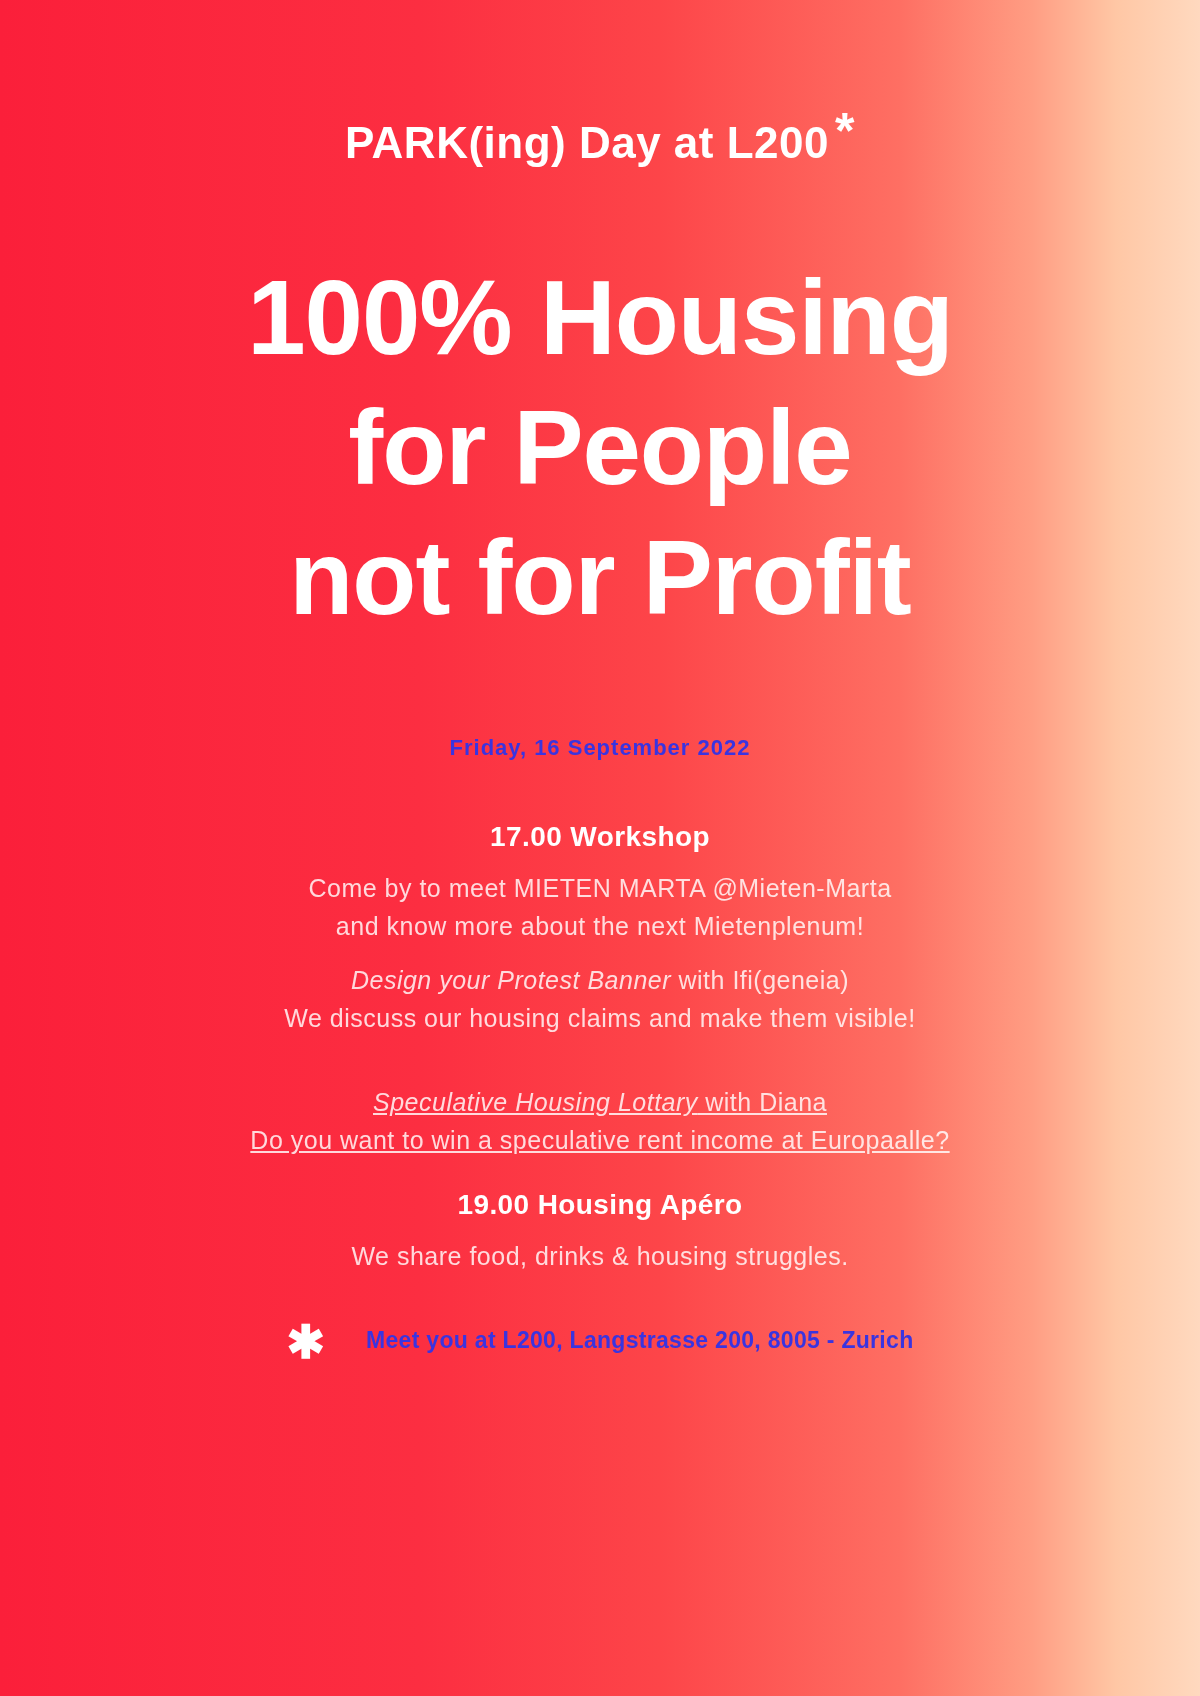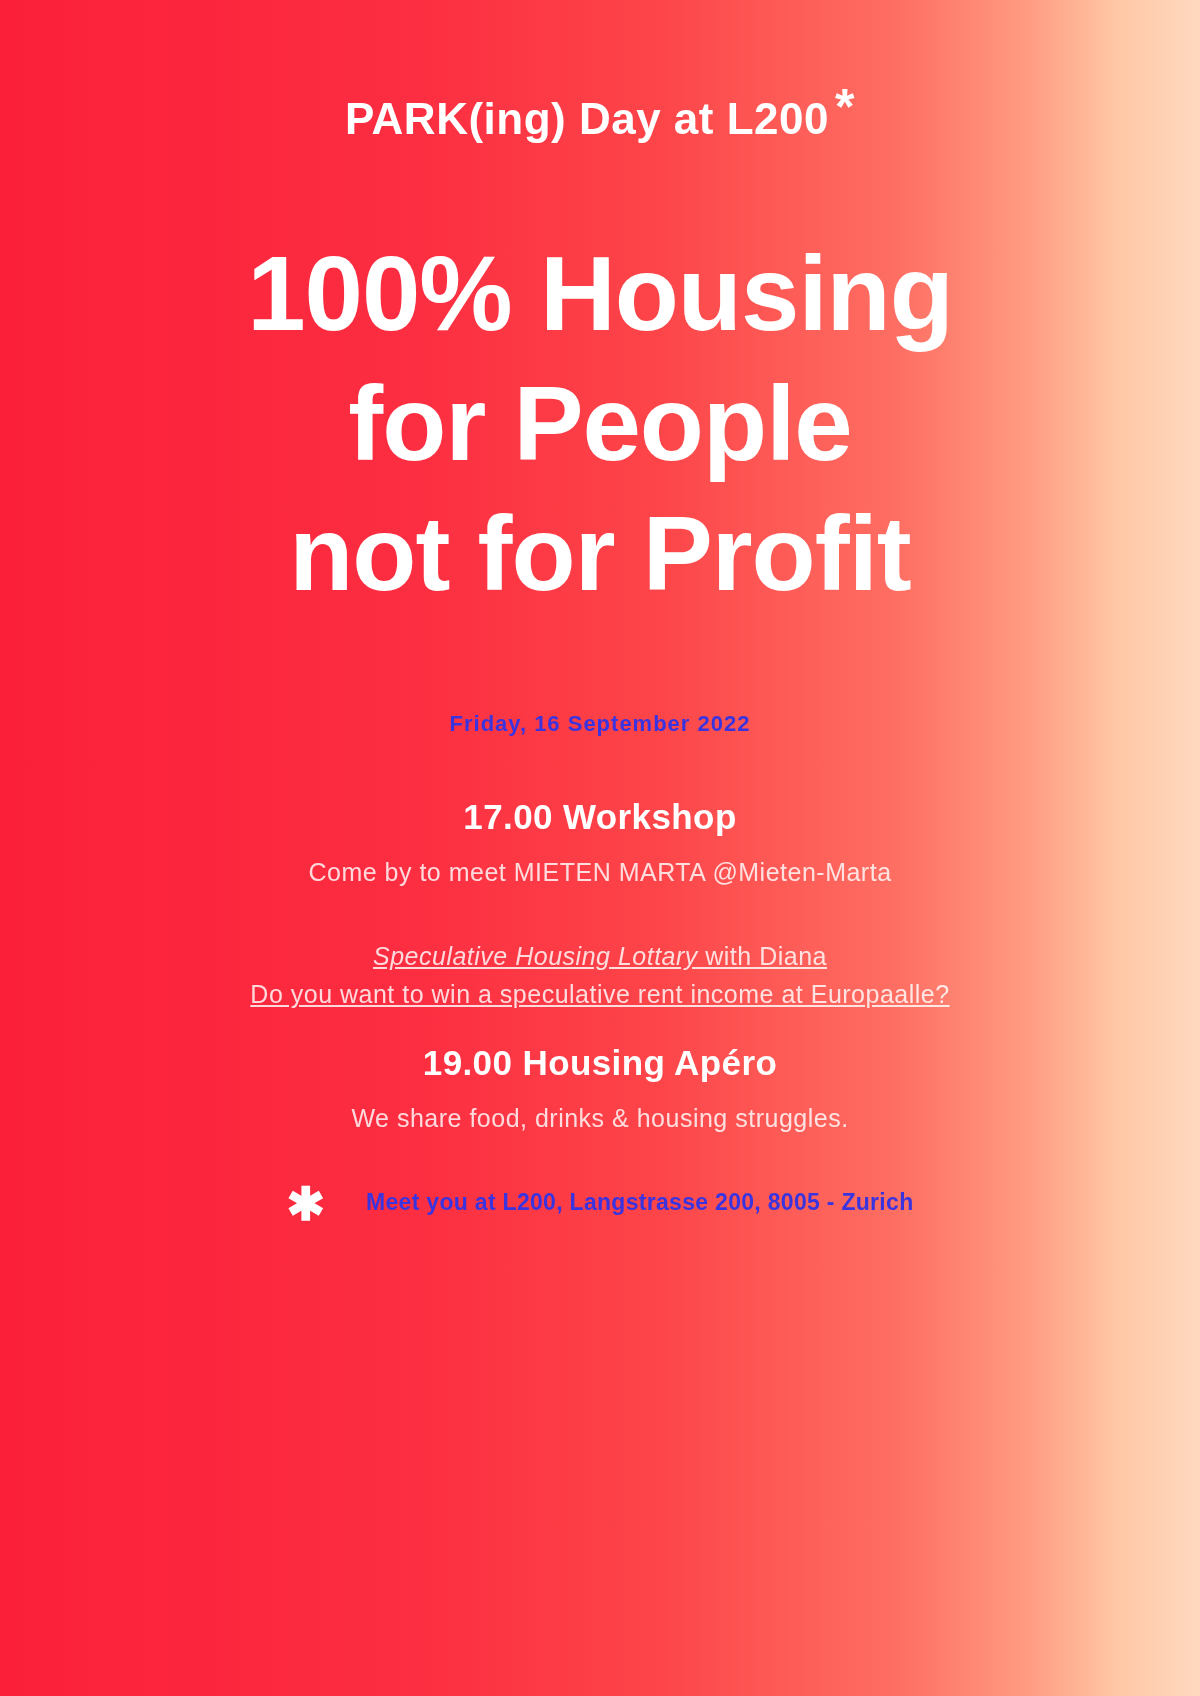--- a/index.html
+++ b/index.html
@@ -18,21 +18,21 @@
       #fd4549 55%,
       #fe6f63 75%,
       #ff9d83 86%,
       #ffc7a5 93%,
       #ffd9bf 100%);
     font-family: "Liberation Sans", sans-serif;
     text-align: center;
     color: #ffffff;
   }
   .kicker-row {
-    padding-top: 90px;
+    padding-top: 114px;
     font-size: 44px;
     font-weight: bold;
     letter-spacing: 0.5px;
     line-height: 1.1;
   }
   .kicker-asterisk {
     display: inline-block;
     position: relative;
     top: -10px;
     margin-left: 6px;
@@ -49,21 +49,21 @@
   .event-date {
     margin-top: 92px;
     font-size: 22px;
     font-weight: bold;
     letter-spacing: 1px;
     color: #3a34e0;
   }
   .sched-heading {
     margin: 0;
     margin-top: 60px;
-    font-size: 35px;
+    font-size: 28px;
     font-weight: bold;
     letter-spacing: 0.4px;
     color: #ffffff;
   }
   .sched-heading.tight { margin-top: 30px; }
   .sched-body {
     margin: 0;
     margin-top: 16px;
     font-size: 25px;
     line-height: 38px;
@@ -110,23 +110,28 @@
     <span class="headline-line">for People</span>
     <span class="headline-line">not for Profit</span>
   </h1>
 
   <div class="event-date">Friday, 16 September 2022</div>
 
   <h2 class="sched-heading">17.00 Workshop</h2>
 
   <p class="sched-body">
     <span class="body-line">Come by to meet MIETEN MARTA @Mieten-Marta</span>
+    <span class="body-line">and know more about the next Mietenplenum!</span>
   </p>
 
 
+  <p class="sched-body">
+    <span class="body-line"><span class="em-italic">Design your Protest Banner</span><span> with Ifi(geneia)</span></span>
+    <span class="body-line">We discuss our housing claims and make them visible!</span>
+  </p>
 
   <p class="sched-body gap">
     <span class="body-line"><span class="em-italic">Speculative Housing Lottary</span><span> with Diana</span></span>
     <span class="body-line">Do you want to win a speculative rent income at Europaalle?</span>
   </p>
 
   <h2 class="sched-heading tight">19.00 Housing Apéro</h2>
 
   <p class="sched-body">
     <span class="body-line">We share food, drinks &amp; housing struggles.</span>

